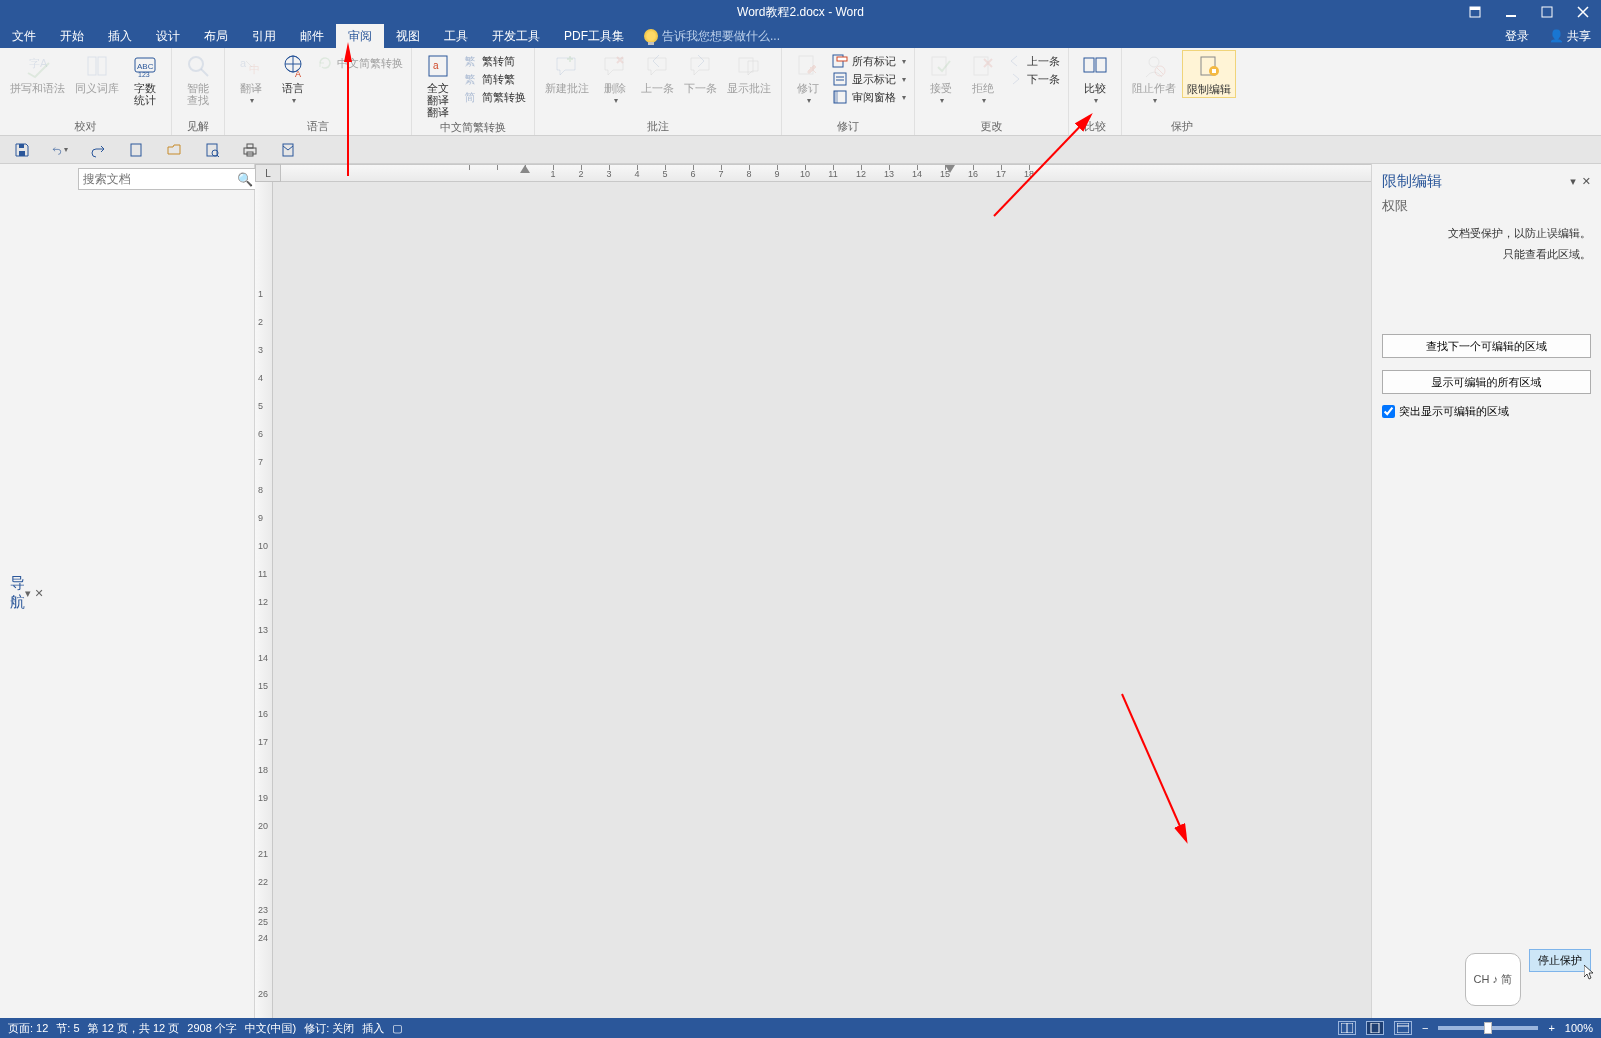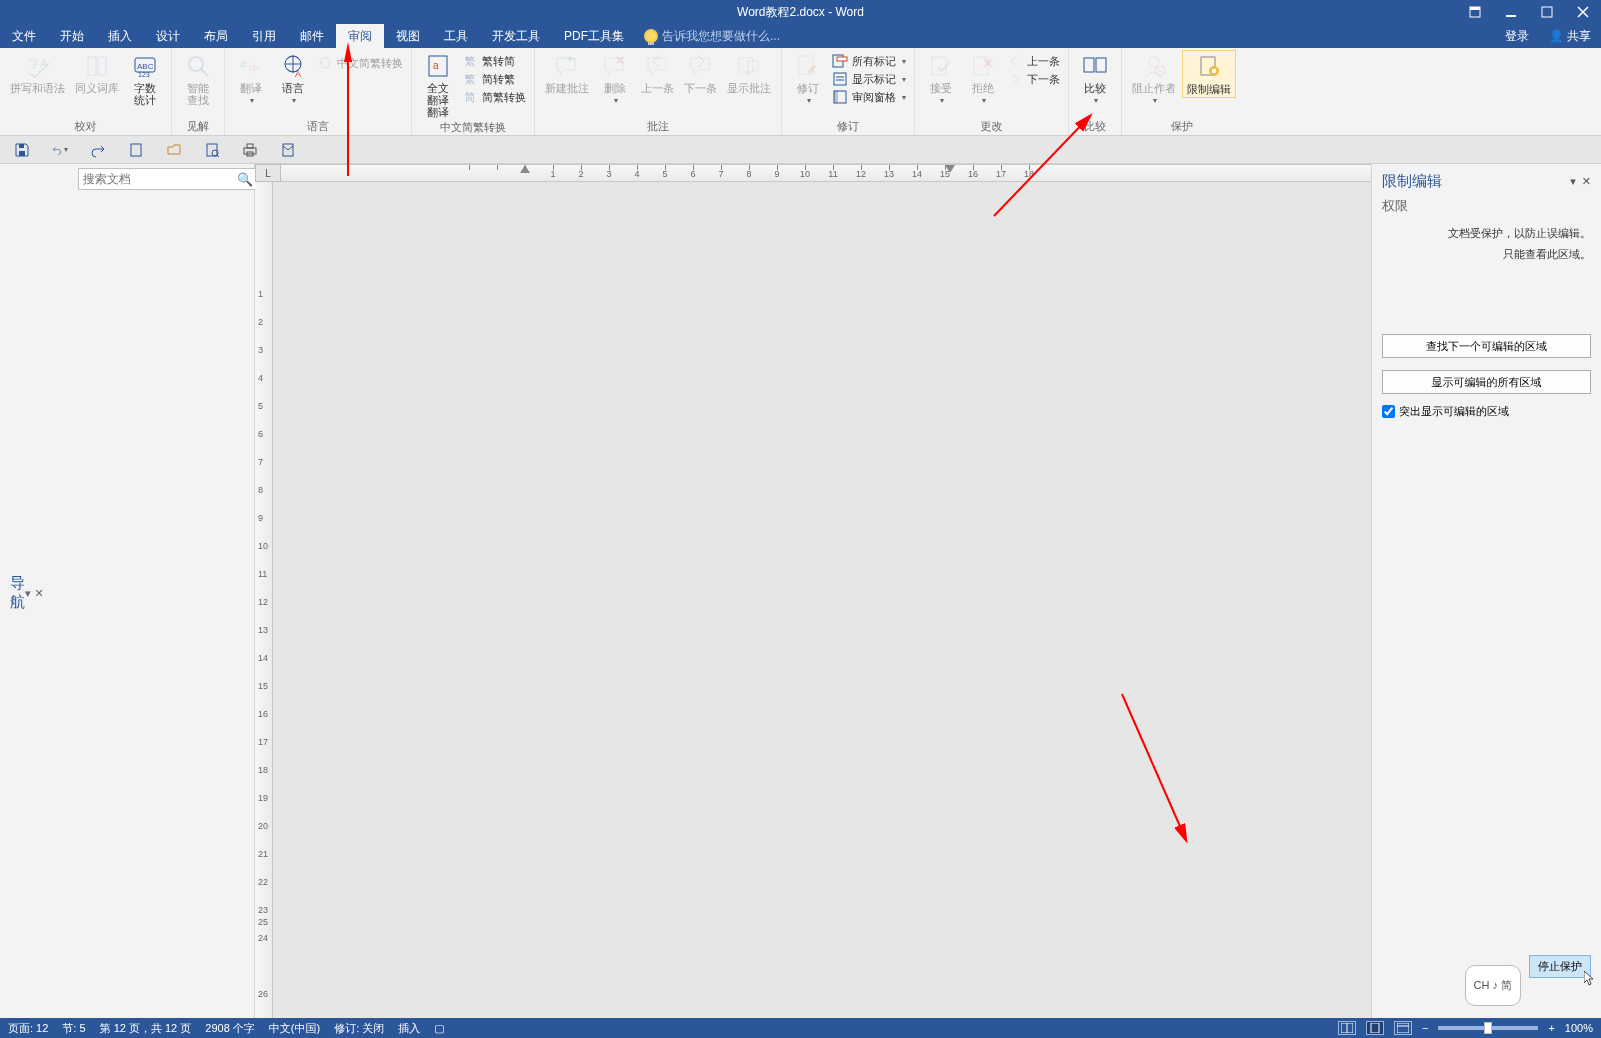--- a/index.html
+++ b/index.html
@@ -90,27 +90,27 @@
 
 .taskpane { width:230px; background:#f3f3f3; border-left:1px solid #d4d4d4; display:flex; flex-direction:column; padding:8px 10px;}
 .taskpane .tp-title { font-size:15px; color:#2b579a; display:flex; align-items:center;}
 .taskpane .tp-title .close{margin-left:auto;display:flex;gap:6px;color:#555;font-size:11px;}
 .taskpane .sub { font-size:13px; color:#666; margin-top:6px;}
 .taskpane .p { font-size:11px; color:#333; margin-top:10px; line-height:1.5;text-align:right;}
 .tp-btn { margin-top:12px; height:24px; border:1px solid #adadad; background:#fdfdfd; font-size:11px; padding:0 8px; cursor:pointer;}
 .chk-row { display:flex; align-items:center; gap:4px; margin-top:10px; font-size:11px;}
 .chk-row input{width:13px;height:13px;}
 .pane-footer { margin-top:auto; display:flex; justify-content:flex-end; align-items:center; gap:8px; padding-bottom:4px;}
-.ime-badge { border:1px solid #bbb; background:#fff; border-radius:10px; padding:12px 8px; font-size:11px; color:#555; display:flex; align-items:center; gap:4px;margin-top:38px;}
+.ime-badge { border:1px solid #bbb; background:#fff; border-radius:10px; padding:18px 8px; font-size:11px; color:#555; display:flex; align-items:center; gap:4px;margin-top:38px;}
 .stop-btn { border:1px solid #7eb4ea; background:#cde6f7; padding:3px 8px; font-size:11px; position:relative;}
 .cursor-arrow{position:absolute;right:-6px;bottom:-10px;width:12px;height:16px;}
 .cursor-arrow svg{width:12px;height:16px;}
 
 
-.statusbar { height:20px; background:#2b579a; color:#fff; display:flex; align-items:center; font-size:11px; padding:0 8px; gap:14px;}
+.statusbar { height:20px; background:#2b579a; color:#fff; display:flex; align-items:center; font-size:11px; padding:0 8px; gap:8px;}
 .statusbar .seg { white-space:nowrap;}
 .statusbar .right { margin-left:auto; display:flex; align-items:center; gap:10px;}
 .view-btn { width:18px; height:14px; border:1px solid #9ab5dd; display:flex; align-items:center; justify-content:center;}
 .view-btn.active{background:#1e3f73;}
 .zoom-track{width:100px;height:4px;background:#9ab5dd;position:relative;}
 .zoom-track .thumb{width:8px;height:12px;background:#fff;position:absolute;top:-4px;left:46px;}
 
 
 .arrow{position:absolute;pointer-events:none;}
 .arrow svg{overflow:visible;}

